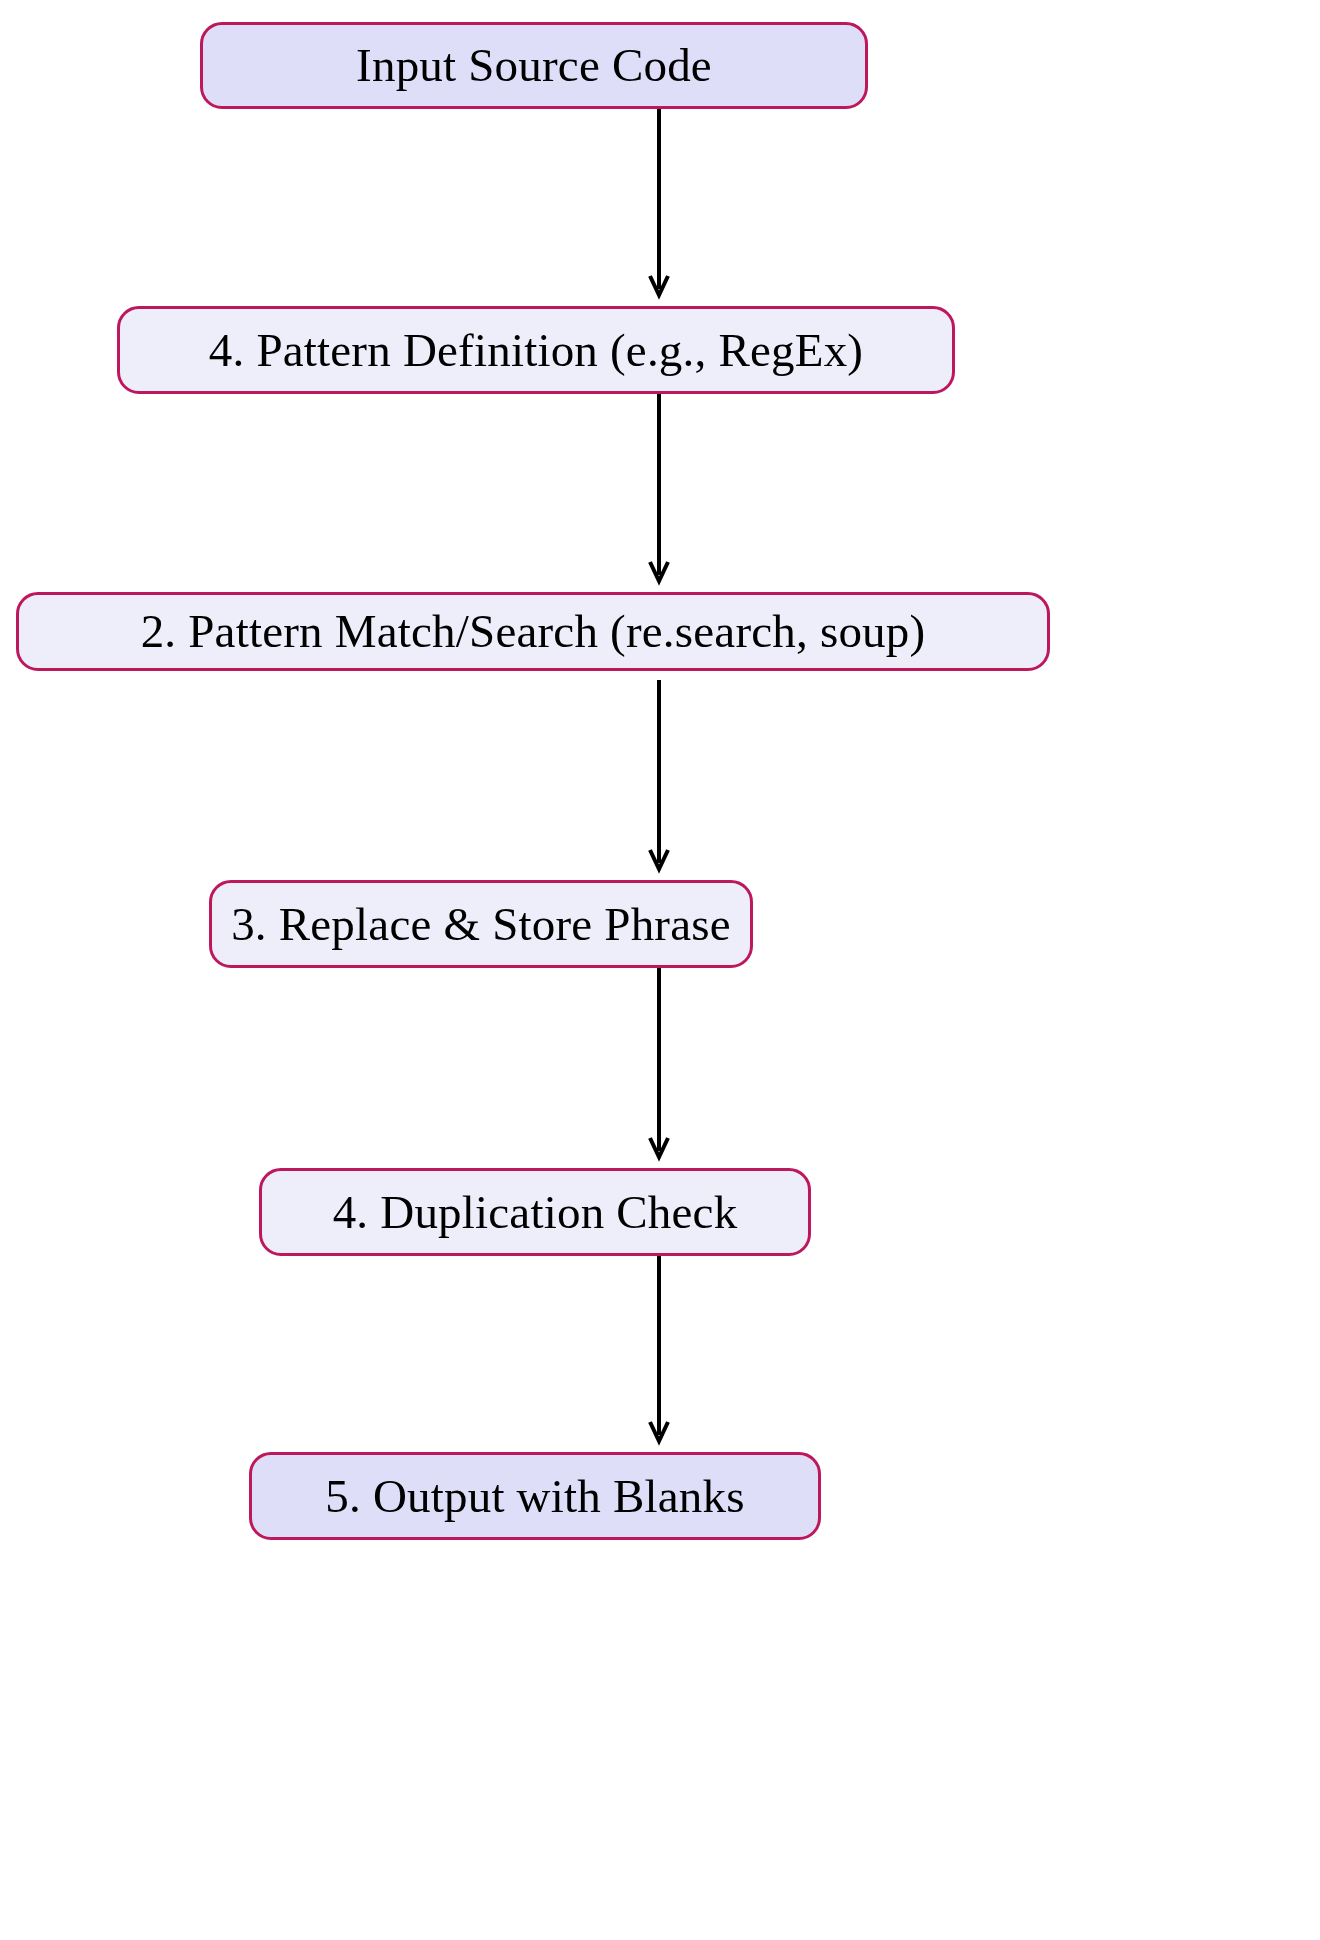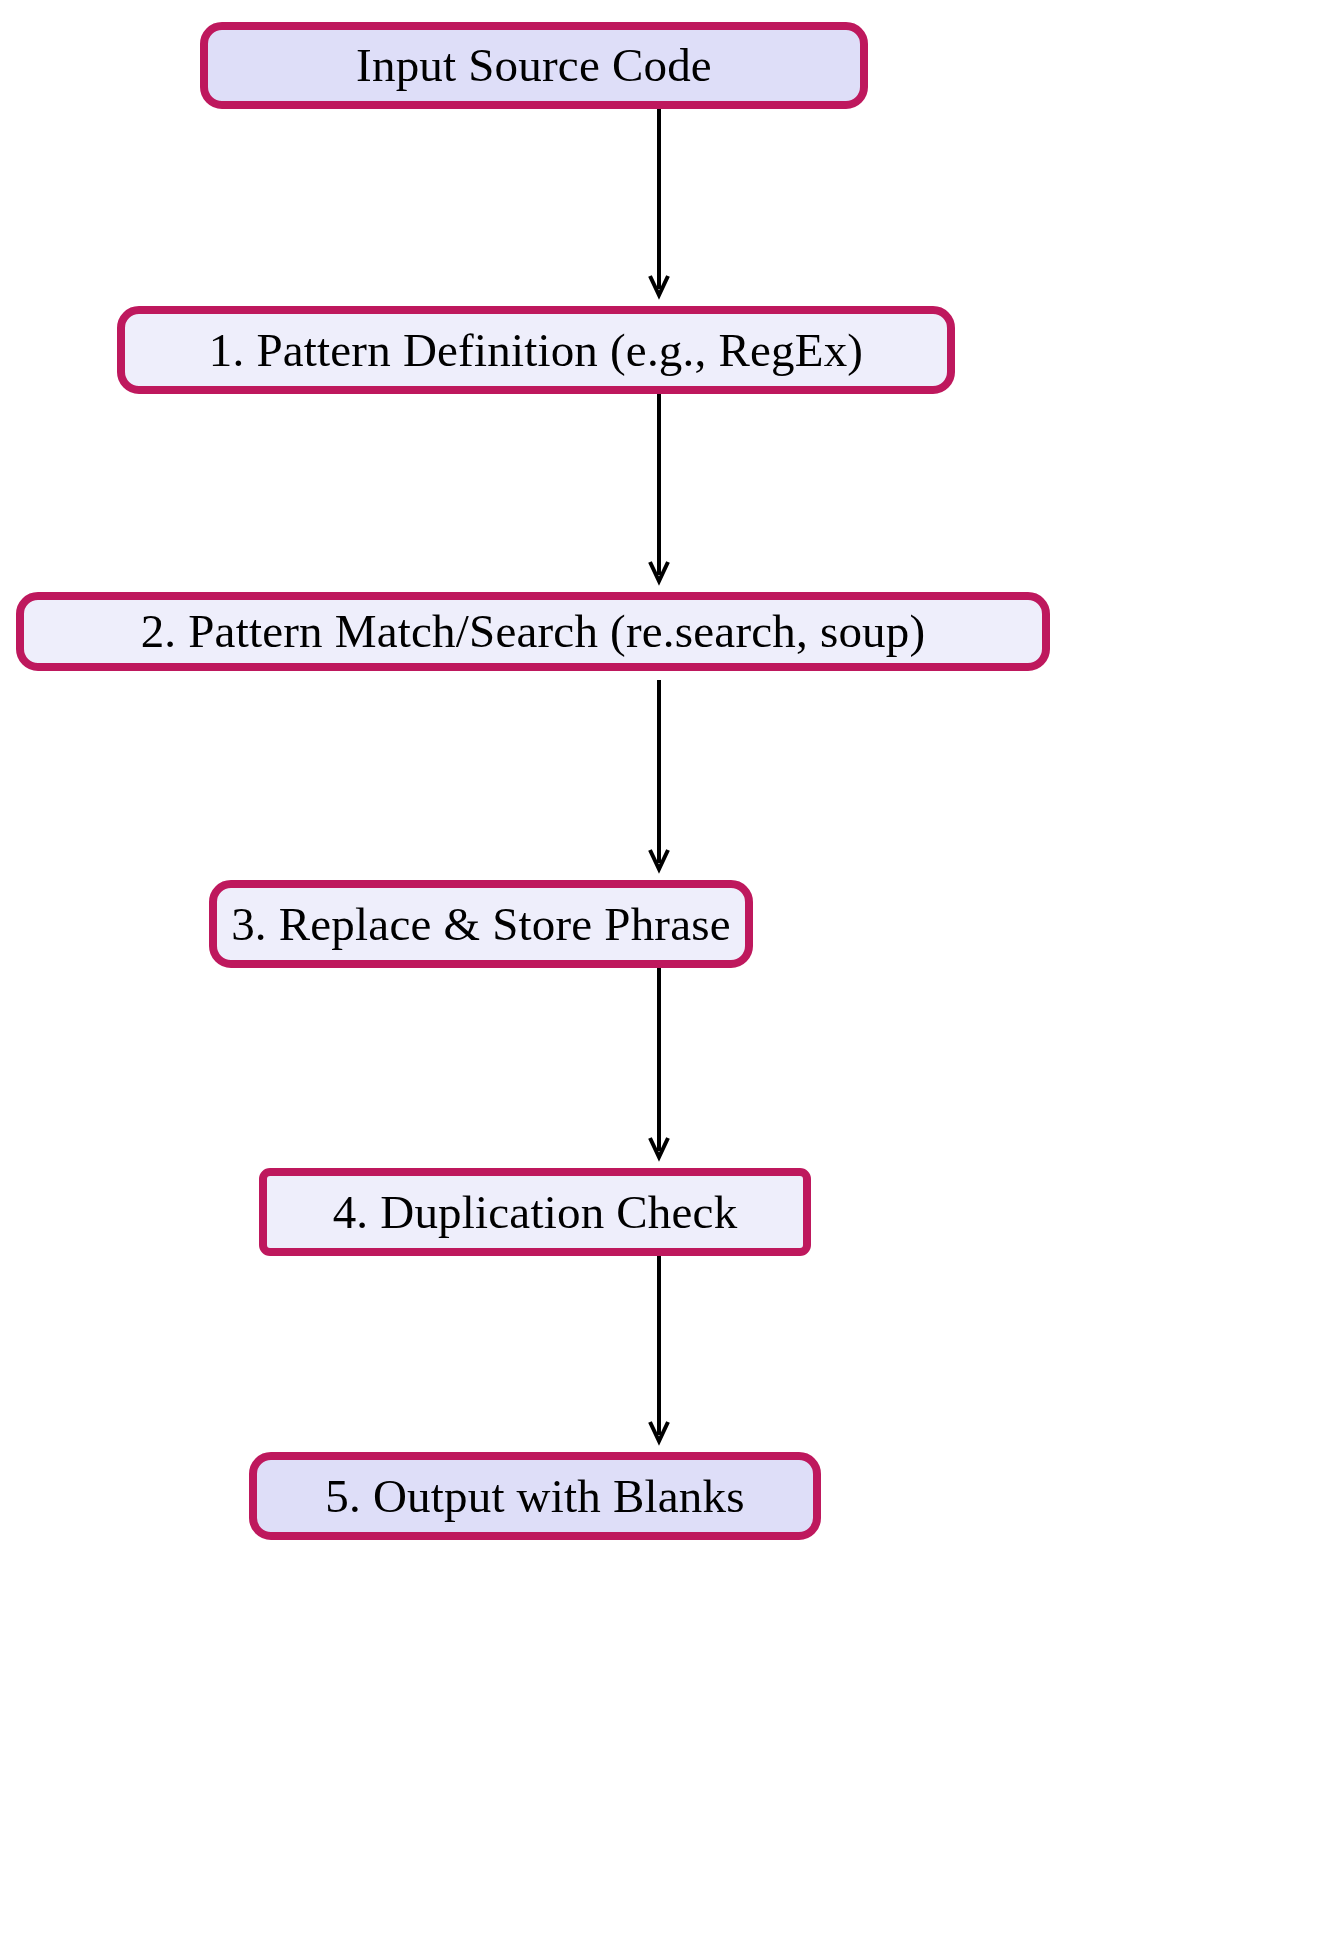--- a/index.html
+++ b/index.html
@@ -18,21 +18,21 @@
     position: relative;
     width: 1320px;
     height: 1940px;
     background: #ffffff;
   }
 
   
   .node {
     position: absolute;
     box-sizing: border-box;
-    border: 8px solid #be185d;
+    border: 3px solid #be185d;
     border-radius: 22px;
     display: flex;
     align-items: center;
     justify-content: center;
     text-align: center;
     color: #000000;
     white-space: nowrap;
     line-height: 1.0;
   }
 
@@ -70,21 +70,21 @@
   </div>
 
   <div class="connector" style="top:109px; height:197px;">
     <svg viewBox="0 0 40 197" preserveAspectRatio="none">
       <line x1="20" y1="0" x2="20" y2="180" stroke="#000000" stroke-width="4"></line>
       <polyline points="11,167 20,186 29,167" fill="none" stroke="#000000" stroke-width="4" stroke-linecap="butt" stroke-linejoin="miter"></polyline>
     </svg>
   </div>
 
   <div class="node fill-light" style="left:117px; top:306px; width:838px; height:88px; font-size:47px;">
-    <span class="node-label">1. Pattern Definition (e.g., RegEx)</span>
+    <span class="node-label">4. Pattern Definition (e.g., RegEx)</span>
   </div>
 
   <div class="connector" style="top:394px; height:198px;">
     <svg viewBox="0 0 40 198" preserveAspectRatio="none">
       <line x1="20" y1="0" x2="20" y2="181" stroke="#000000" stroke-width="4"></line>
       <polyline points="11,168 20,187 29,168" fill="none" stroke="#000000" stroke-width="4" stroke-linecap="butt" stroke-linejoin="miter"></polyline>
     </svg>
   </div>
 
   <div class="node fill-light" style="left:16px; top:592px; width:1034px; height:79px; font-size:47px;">
@@ -102,21 +102,21 @@
     <span class="node-label">3. Replace &amp; Store Phrase</span>
   </div>
 
   <div class="connector" style="top:968px; height:200px;">
     <svg viewBox="0 0 40 200" preserveAspectRatio="none">
       <line x1="20" y1="0" x2="20" y2="183" stroke="#000000" stroke-width="4"></line>
       <polyline points="11,170 20,189 29,170" fill="none" stroke="#000000" stroke-width="4" stroke-linecap="butt" stroke-linejoin="miter"></polyline>
     </svg>
   </div>
 
-  <div class="node fill-light" style="left:259px; top:1168px; width:552px; height:88px; font-size:47px;border-radius:11px;">
+  <div class="node fill-light" style="left:259px; top:1168px; width:552px; height:88px; font-size:47px;">
     <span class="node-label">4. Duplication Check</span>
   </div>
 
   <div class="connector" style="top:1256px; height:196px;">
     <svg viewBox="0 0 40 196" preserveAspectRatio="none">
       <line x1="20" y1="0" x2="20" y2="179" stroke="#000000" stroke-width="4"></line>
       <polyline points="11,166 20,185 29,166" fill="none" stroke="#000000" stroke-width="4" stroke-linecap="butt" stroke-linejoin="miter"></polyline>
     </svg>
   </div>
 

